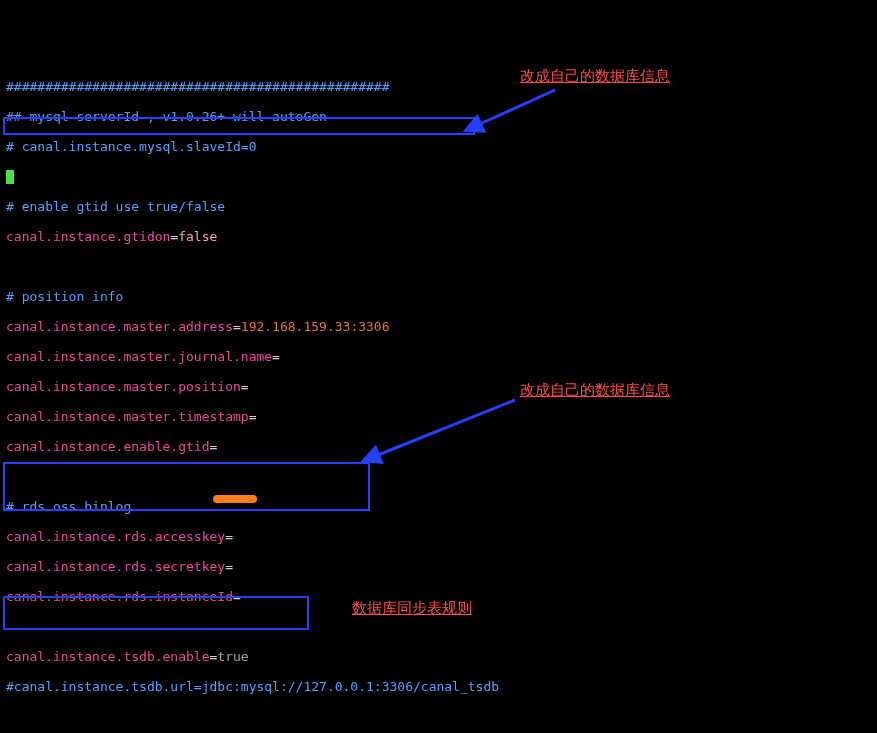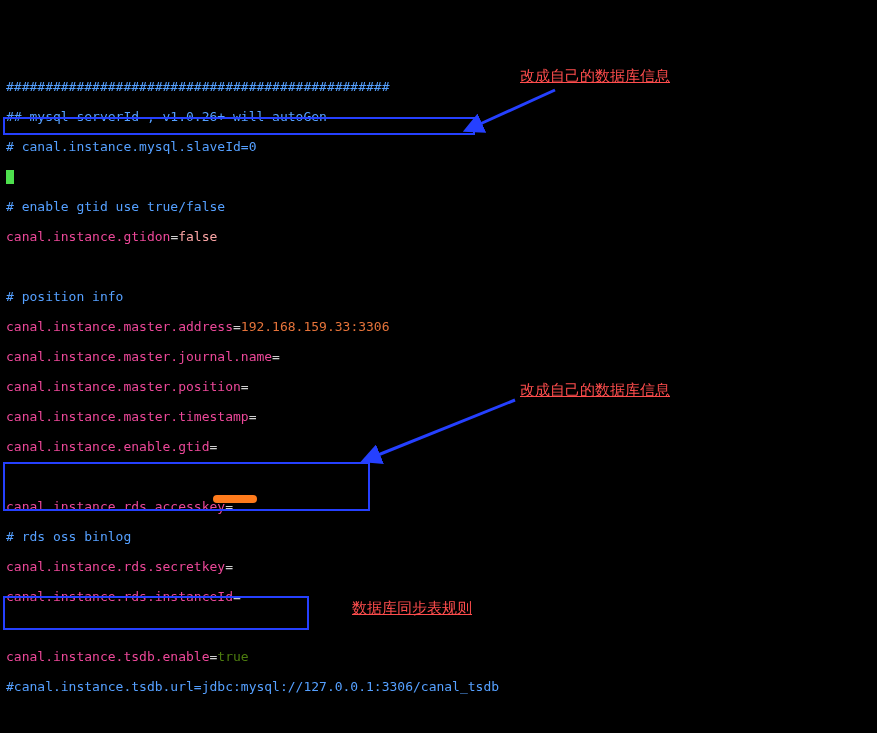--- a/index.html
+++ b/index.html
@@ -13,21 +13,21 @@
     position: relative;
     white-space: pre;
     overflow: hidden;
   }
   .editor { position: relative; }
   .line { height: 15px; }
   .c   { color: #55a0ff; }   
   .k   { color: #ec4899; }   
   .eq  { color: #d0d0d0; }
   .boolf { color: #fca5a5; } 
-  .boolt { color: #4d7c0f; } 
+  .boolt { color: #a3a3a3; } 
   .ip  { color: #e5733a; }
 
   .cursor {
     display: inline-block;
     width: 8px; height: 14px;
     background: #4de04d;
     vertical-align: text-bottom;
   }
 
   .hbox {
@@ -75,22 +75,22 @@
 <div class="line"><span class="c"># enable gtid use true/false</span></div>
 <div class="line"><span class="k">canal.instance.gtidon</span><span class="eq">=</span><span class="boolf">false</span></div>
 <div class="line"><span></span></div>
 <div class="line"><span class="c"># position info</span></div>
 <div class="line"><span class="k">canal.instance.master.address</span><span class="eq">=</span><span class="ip">192.168.159.33:3306</span></div>
 <div class="line"><span class="k">canal.instance.master.journal.name</span><span class="eq">=</span></div>
 <div class="line"><span class="k">canal.instance.master.position</span><span class="eq">=</span></div>
 <div class="line"><span class="k">canal.instance.master.timestamp</span><span class="eq">=</span></div>
 <div class="line"><span class="k">canal.instance.enable.gtid</span><span class="eq">=</span></div>
 <div class="line"><span></span></div>
+<div class="line"><span class="c"># rds oss binlog</span></div>
 <div class="line"><span class="k">canal.instance.rds.accesskey</span><span class="eq">=</span></div>
-<div class="line"><span class="c"># rds oss binlog</span></div>
 <div class="line"><span class="k">canal.instance.rds.secretkey</span><span class="eq">=</span></div>
 <div class="line"><span class="k">canal.instance.rds.instanceId</span><span class="eq">=</span></div>
 <div class="line"><span></span></div>
 <div class="line"><span class="k">canal.instance.tsdb.enable</span><span class="eq">=</span><span class="boolt">true</span></div>
 <div class="line"><span class="c">#canal.instance.tsdb.url=jdbc:mysql://127.0.0.1:3306/canal_tsdb</span></div>
 
 
 
 
 

